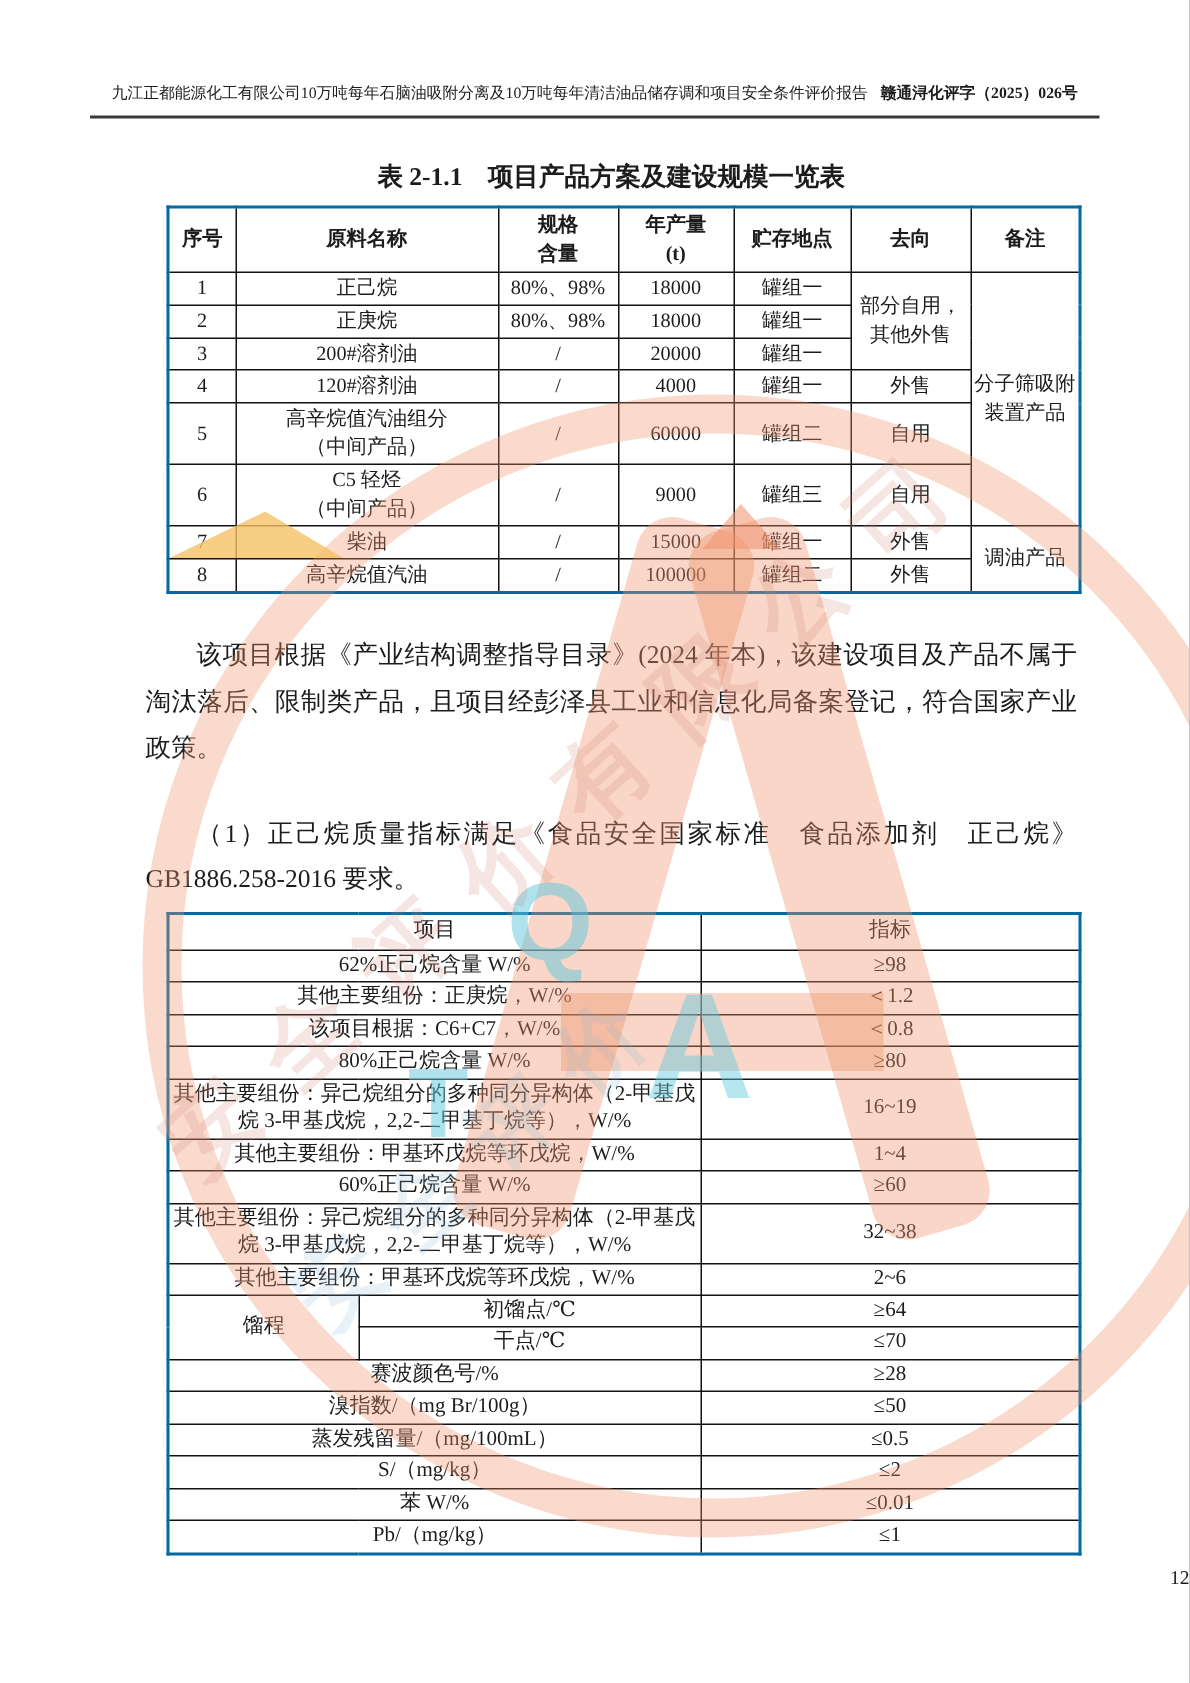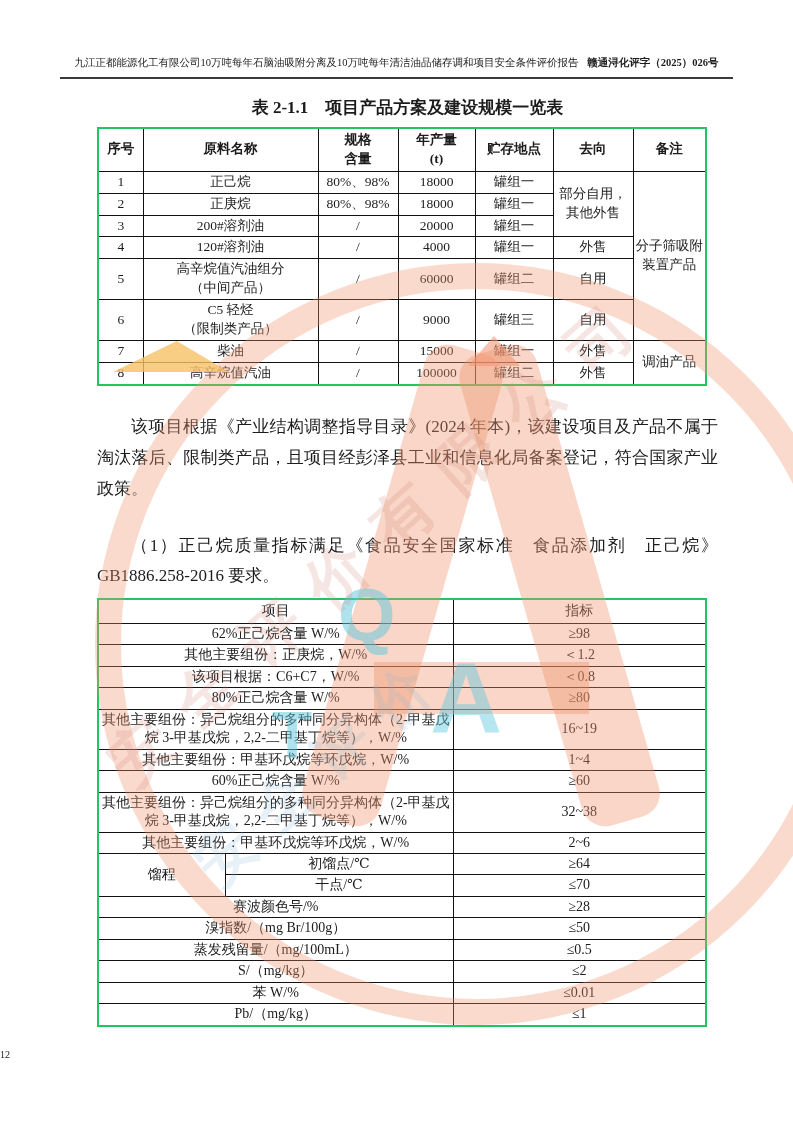--- a/index.html
+++ b/index.html
@@ -17,41 +17,41 @@
   
   .page-header{
     position:absolute; top:56px; left:60px; right:60px;
     text-align:center; font-size:10.5px; line-height:1.3;
     padding-bottom:7px; border-bottom:2px solid #3a3a3a; white-space:nowrap;
   }
   .page-header .docnum{font-weight:bold; margin-left:6px;}
   
   .content{position:absolute; top:92px; left:97px; width:621px;}
   .table-title{
-    text-align:center; font-weight:bold; font-size:17px; margin:4px 0 8px 0;
+    text-align:center; font-weight:bold; font-size:17px; margin:14px 0 8px 0;
   }
   .doc-table{
-    border-collapse:collapse; table-layout:fixed; width:608px; margin-left:0;
-    border:2px solid #22c55e;
+    border-collapse:collapse; table-layout:fixed; width:608px; margin-left:14px;
+    border:2px solid #0369a1;
   }
   .doc-table th,.doc-table td{
     border:1px solid #111; text-align:center; vertical-align:middle;
     white-space:pre-line; overflow:hidden; padding:1px 2px;
   }
   .t1{font-size:13.5px; line-height:1.4;}
   .t1 th{font-weight:bold; padding:2px 1px;}
   .t2{font-size:14px; line-height:1.32; margin-top:6px;}
   .t2 th{font-weight:normal; padding:2px 2px;}
   .body-text{
     font-size:17px; line-height:1.82; text-align:justify;
     text-indent:2em; margin:26px 0 0 0;
   }
   .page-number{
     position:absolute; bottom:62px; left:0; width:100%;
-    text-align:left; font-size:10px;
+    text-align:right; font-size:13px;
   }
   
   .watermark{position:absolute; inset:0; pointer-events:none; z-index:10;}
   .wm-ring{
     position:absolute; left:95px; top:263px; width:710px; height:710px;
     border:26px solid var(--wm-salmon); border-radius:50%; opacity:.34;
   }
   .wm-leg{
     position:absolute; width:80px; height:490px; top:350px;
     background:var(--wm-salmon); opacity:.38; border-radius:24px;
@@ -167,21 +167,21 @@
             <td>高辛烷值汽油组分
 （中间产品）</td>
             <td>/</td>
             <td>60000</td>
             <td>罐组二</td>
             <td>自用</td>
           </tr>
           <tr>
             <td>6</td>
             <td>C5 轻烃
-（限制类产品）</td>
+（中间产品）</td>
             <td>/</td>
             <td>9000</td>
             <td>罐组三</td>
             <td>自用</td>
           </tr>
           <tr>
             <td>7</td>
             <td>柴油</td>
             <td>/</td>
             <td>15000</td>

